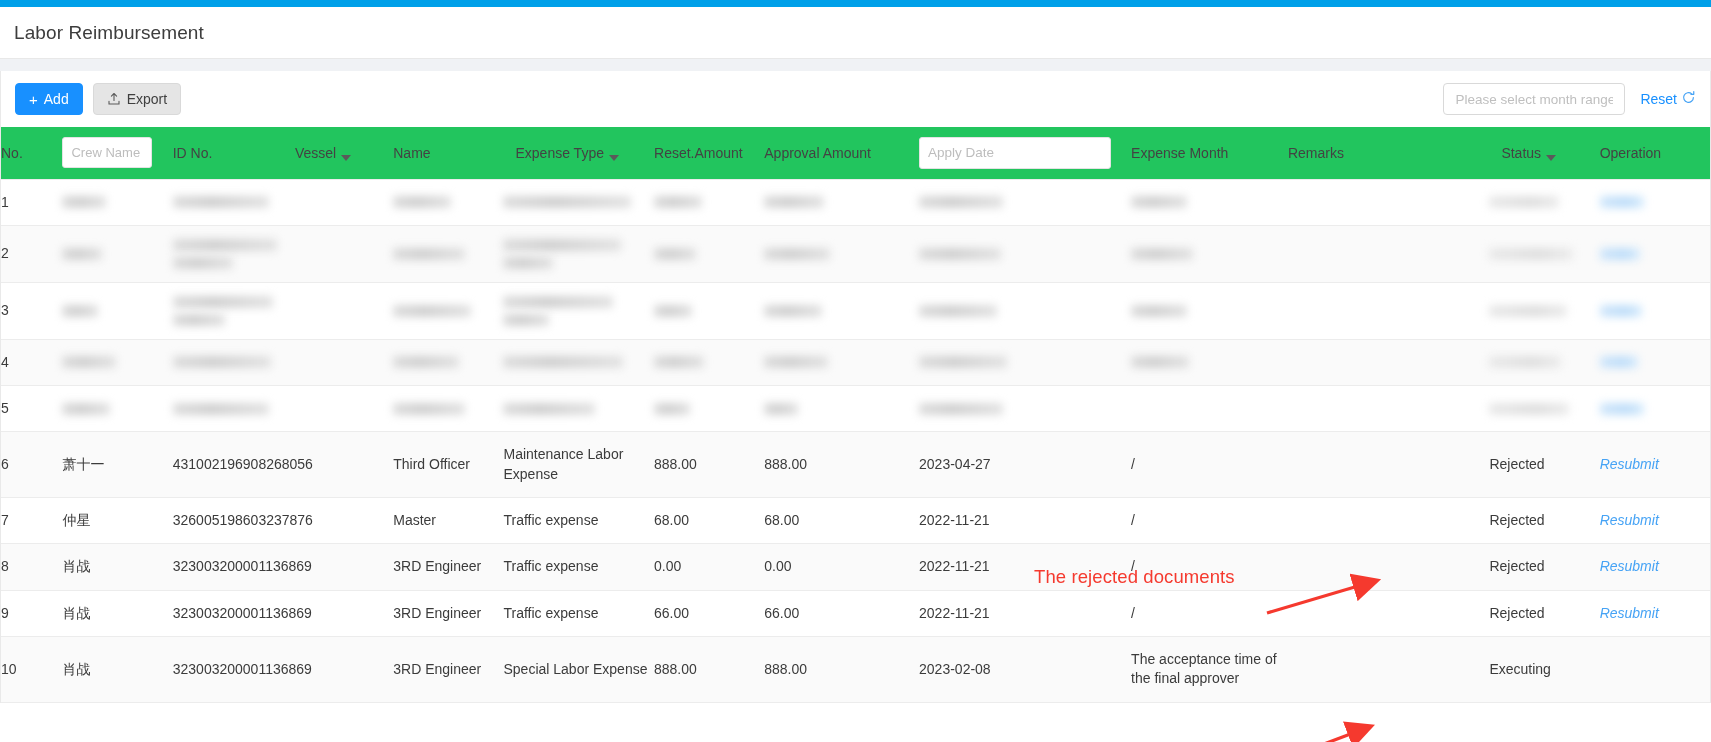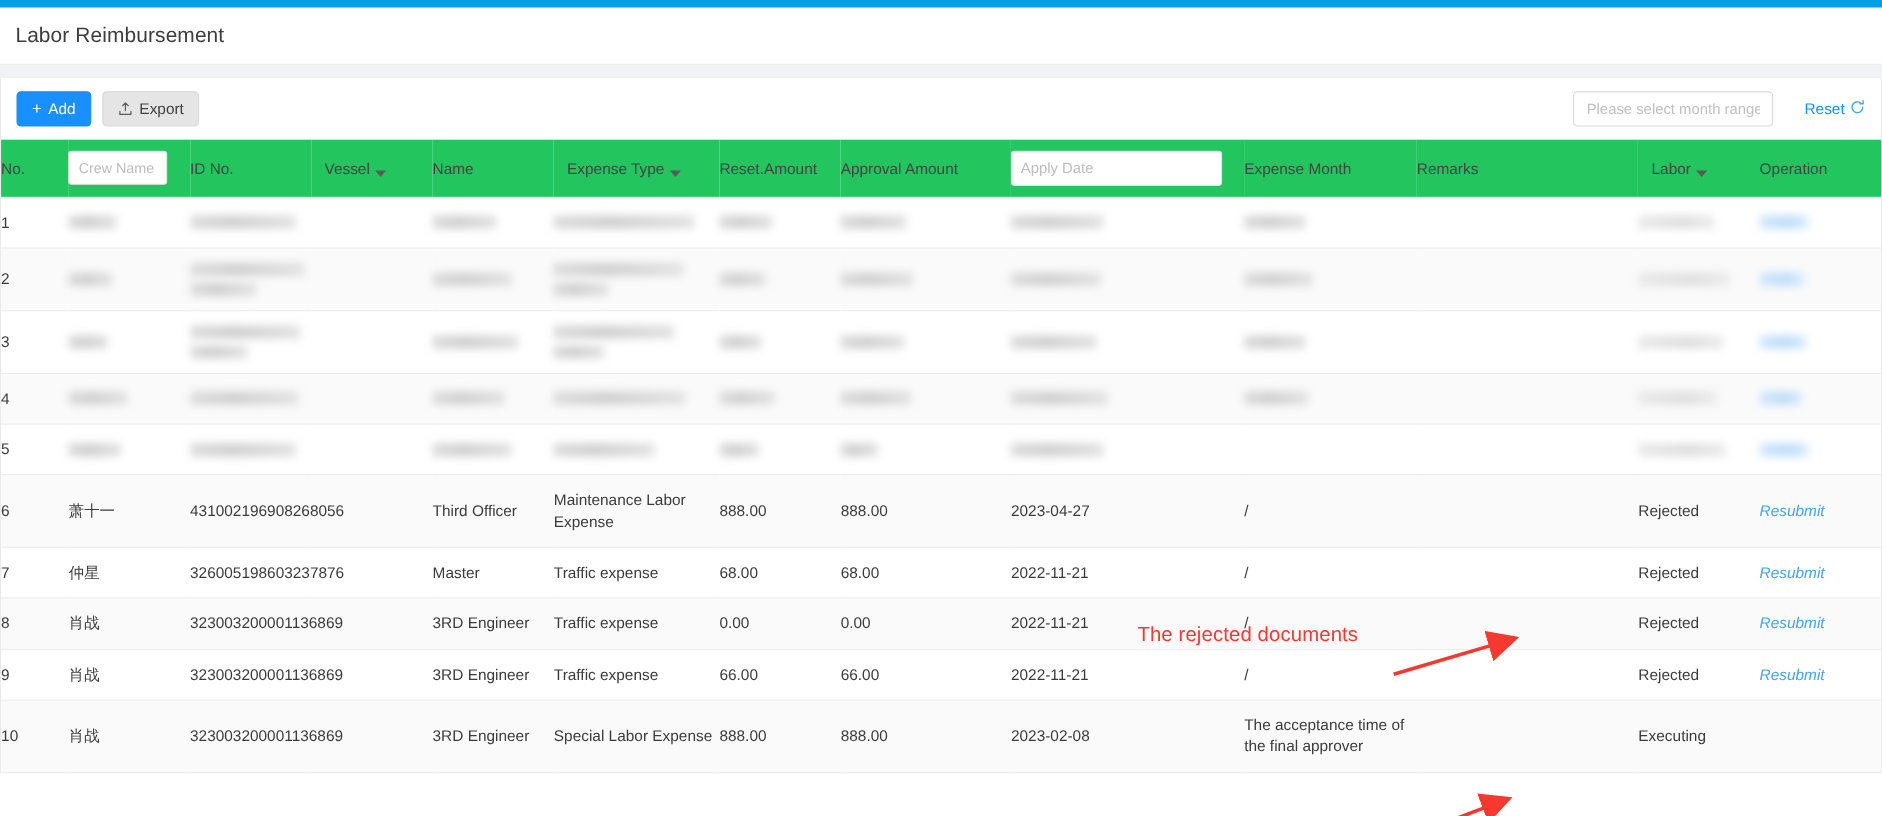--- a/index.html
+++ b/index.html
@@ -79,21 +79,21 @@
     color: #3f3f3f;
     border: 1px solid #d9d9d9;
     margin-left: 10px;
   }
   .plus-icon { font-size: 15px; line-height: 1; font-weight: 400; }
   .upload-icon { display: inline-block; width: 14px; height: 14px; }
 
   .toolbar-right {
     margin-left: auto;
     display: flex;
-    gap: 28px;
+    gap: 15px;
   }
   .month-range {
     width: 182px;
     height: 32px;
     border: 1px solid #d9d9d9;
     border-radius: 4px;
     background: #fff;
     font-size: 13.5px;
     color: #bfbfbf;
     padding: 0 11px;
@@ -271,21 +271,21 @@
         </th>
         <th class="c-appl">Reset.Amount</th>
         <th class="c-appr">Approval Amount</th>
         <th class="c-date">
           <input class="hdr-input wide" type="text" placeholder="Apply Date" style="">
         </th>
         <th class="c-mon">Expense Month</th>
         <th class="c-rem">Remarks</th>
         <th class="c-sta">
           <span class="th-flex">
-            <span>Labor</span>
+            <span>Status</span>
             <i class="caret"></i>
           </span>
         </th>
         <th class="c-ope">Operation</th>
       </tr>
     </thead>
     <tbody id="tbody">
         <tr class="blur-row">
           <td class="c-no">1</td>
           <td class="c-crew">

